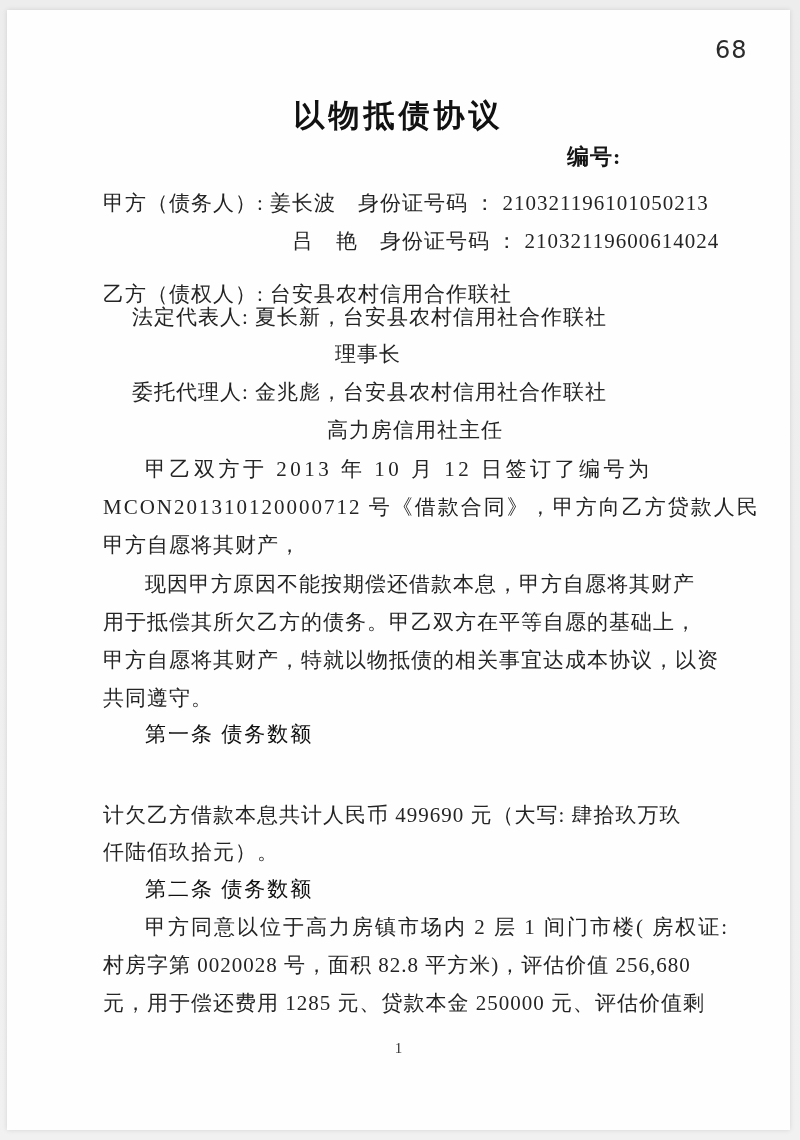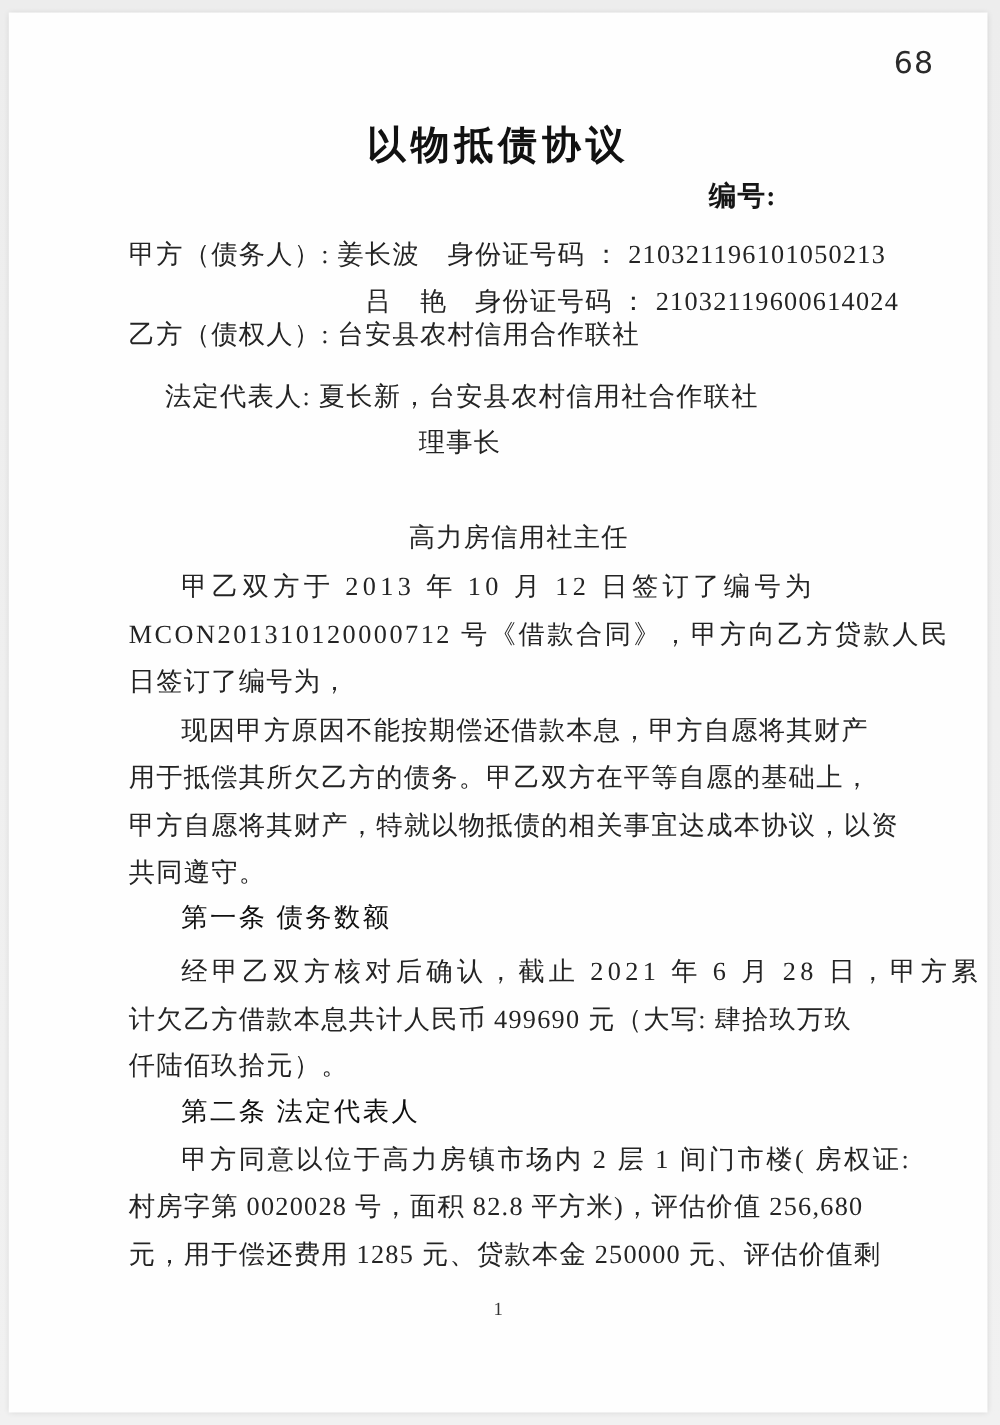--- a/index.html
+++ b/index.html
@@ -87,35 +87,35 @@
   <div class="page">
 
     <div class="corner-num">68</div>
 
     <div class="title">以物抵债协议</div>
 
     <div class="num-label">编号:</div>
 
     <div class="line" style="left:96px;  top:181px;">甲方（债务人）: 姜长波　身份证号码 ： 210321196101050213</div>
     <div class="line" style="left:285px; top:219px;">吕　艳　身份证号码 ： 21032119600614024</div>
-    <div class="line" style="left:96px;  top:245px;text-align:right;">乙方（债权人）: 台安县农村信用合作联社</div>
+    <div class="line" style="left:96px;  top:272px;text-align:right;">乙方（债权人）: 台安县农村信用合作联社</div>
     <div class="line" style="left:125px; top:295px;">法定代表人: 夏长新，台安县农村信用社合作联社</div>
     <div class="line" style="left:328px; top:332px;">理事长</div>
+    <div class="line" style="left:125px; top:370px;">委托代理人: 金兆彪，台安县农村信用社合作联社</div>
     <div class="line" style="left:320px; top:408px;text-align:right;">高力房信用社主任</div>
     <div class="line sp" style="left:138px; top:447px;">甲乙双方于 2013 年 10 月 12 日签订了编号为</div>
     <div class="line sp2" style="left:96px; top:485px;">MCON201310120000712 号《借款合同》，甲方向乙方贷款人民</div>
-    <div class="line" style="left:96px;  top:523px;">日签订了编号为，</div>
+    <div class="line" style="left:96px;  top:523px;">甲方自愿将其财产，</div>
     <div class="line" style="left:138px; top:562px;">现因甲方原因不能按期偿还借款本息，甲方自愿将其财产</div>
     <div class="line" style="left:96px;  top:600px;">用于抵偿其所欠乙方的债务。甲乙双方在平等自愿的基础上，</div>
     <div class="line" style="left:96px;  top:638px;">甲方自愿将其财产，特就以物抵债的相关事宜达成本协议，以资</div>
     <div class="line" style="left:96px;  top:676px;">共同遵守。</div>
     <div class="line bold" style="left:138px; top:712px;">第一条 债务数额</div>
-    <div class="line sp" style="left:138px; top:755px;">经甲乙双方核对后确认，截止 2021 年 6 月 28 日，甲方累</div>
     <div class="line" style="left:96px;  top:793px;">计欠乙方借款本息共计人民币 499690 元（大写: 肆拾玖万玖</div>
     <div class="line" style="left:96px;  top:830px;">仟陆佰玖拾元）。</div>
-    <div class="line bold" style="left:138px; top:867px;">第二条 法定代表人</div>
+    <div class="line bold" style="left:138px; top:867px;">第二条 债务数额</div>
     <div class="line sp2" style="left:138px; top:905px;">甲方同意以位于高力房镇市场内 2 层 1 间门市楼( 房权证:</div>
     <div class="line" style="left:96px;  top:943px;">村房字第 0020028 号，面积 82.8 平方米)，评估价值 256,680</div>
     <div class="line" style="left:96px;  top:981px;">元，用于偿还费用 1285 元、贷款本金 250000 元、评估价值剩</div>
 
     <div class="footer-num">1</div>
   </div>
 </div>
 
 </body></html>

